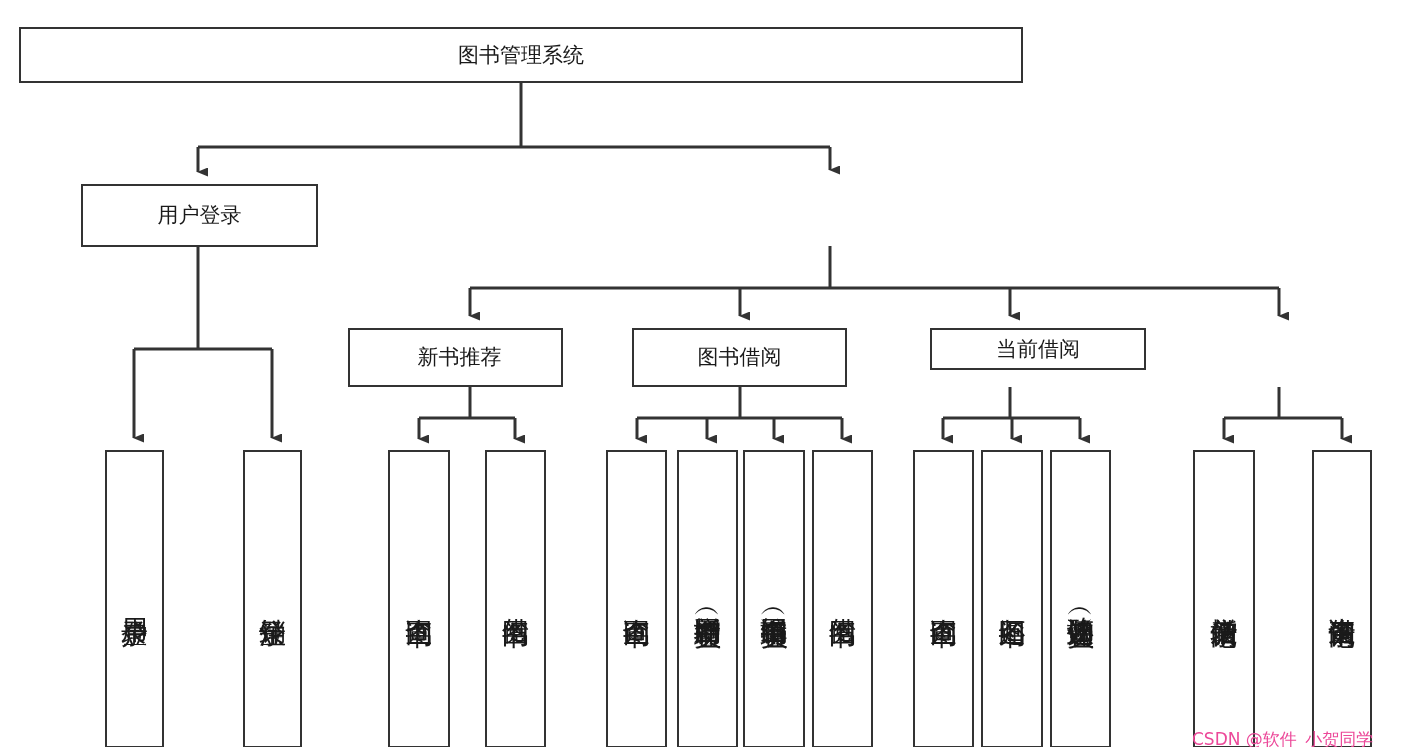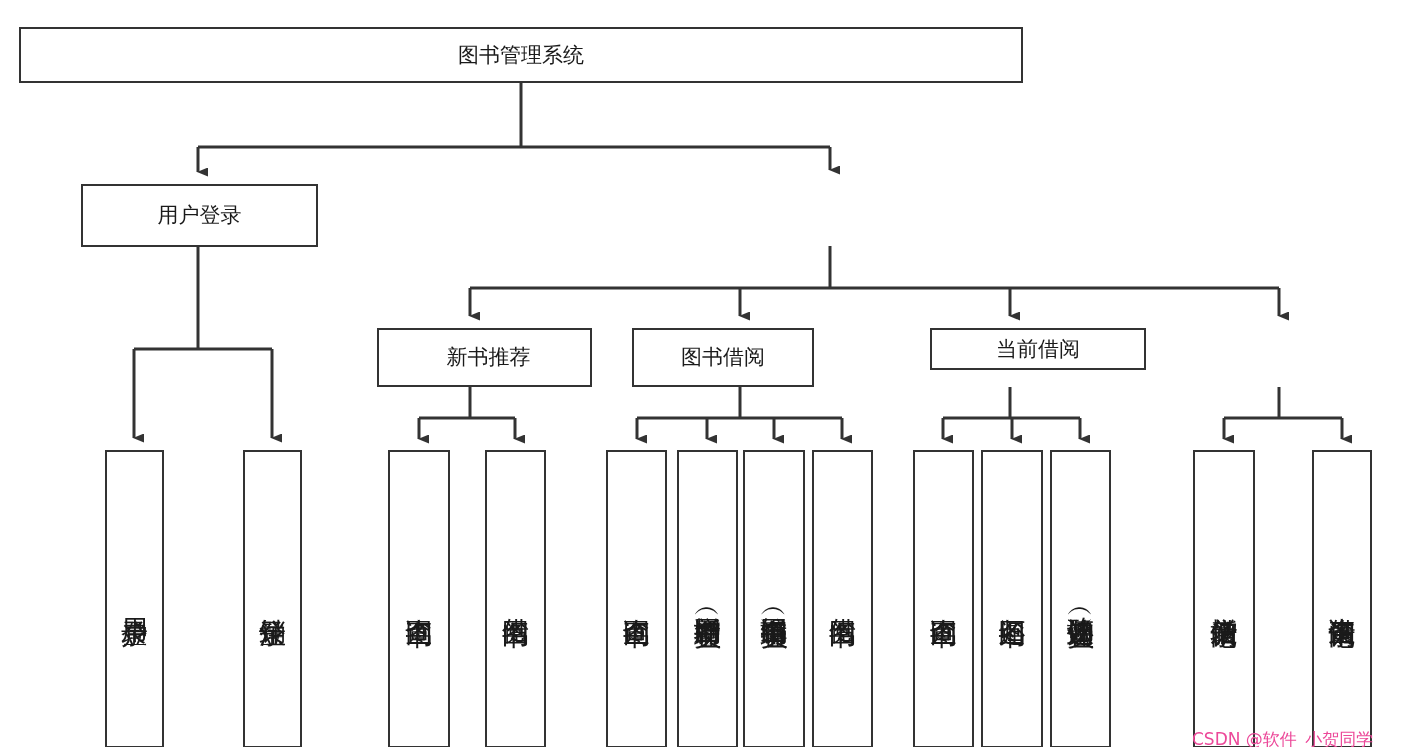--- a/index.html
+++ b/index.html
@@ -124,24 +124,24 @@
   </svg>
 
   <div class="node h" style="left:19px; top:13px; width:1004px; height:56px;">
     <span class="lbl">图书管理系统</span>
   </div>
 
   <div class="node h" style="left:81px; top:170px; width:237px; height:63px;">
     <span class="lbl">用户登录</span>
   </div>
 
-  <div class="node h" style="left:377px; top:314px; width:215px; height:59px;padding-left:8px;">
+  <div class="node h" style="left:348px; top:314px; width:215px; height:59px;padding-left:8px;">
     <span class="lbl">新书推荐</span>
   </div>
-  <div class="node h" style="left:632px; top:314px; width:182px; height:59px;">
+  <div class="node h" style="left:632px; top:314px; width:215px; height:59px;">
     <span class="lbl">图书借阅</span>
   </div>
   <div class="node h" style="left:930px; top:314px; width:216px; height:42px;">
     <span class="lbl">当前借阅</span>
   </div>
 
   <div class="node v" style="left:105px; top:436px; width:59px; height:298px;">
     <span class="lbl">用户登录</span>
   </div>
   <div class="node v" style="left:243px; top:436px; width:59px; height:298px;">

